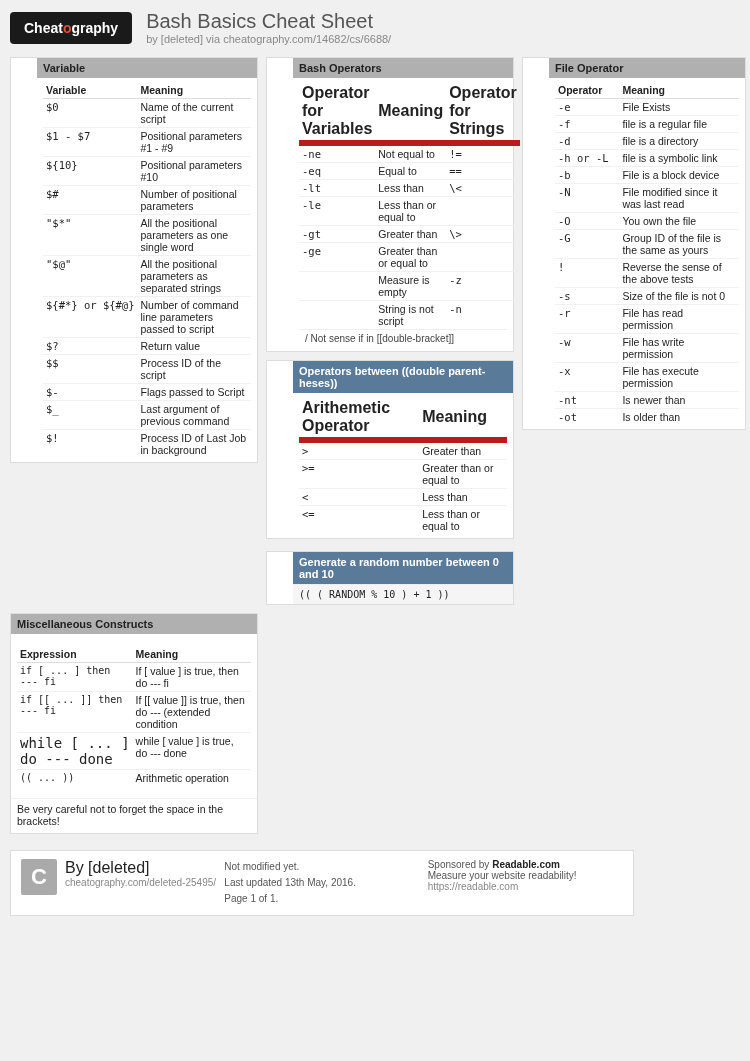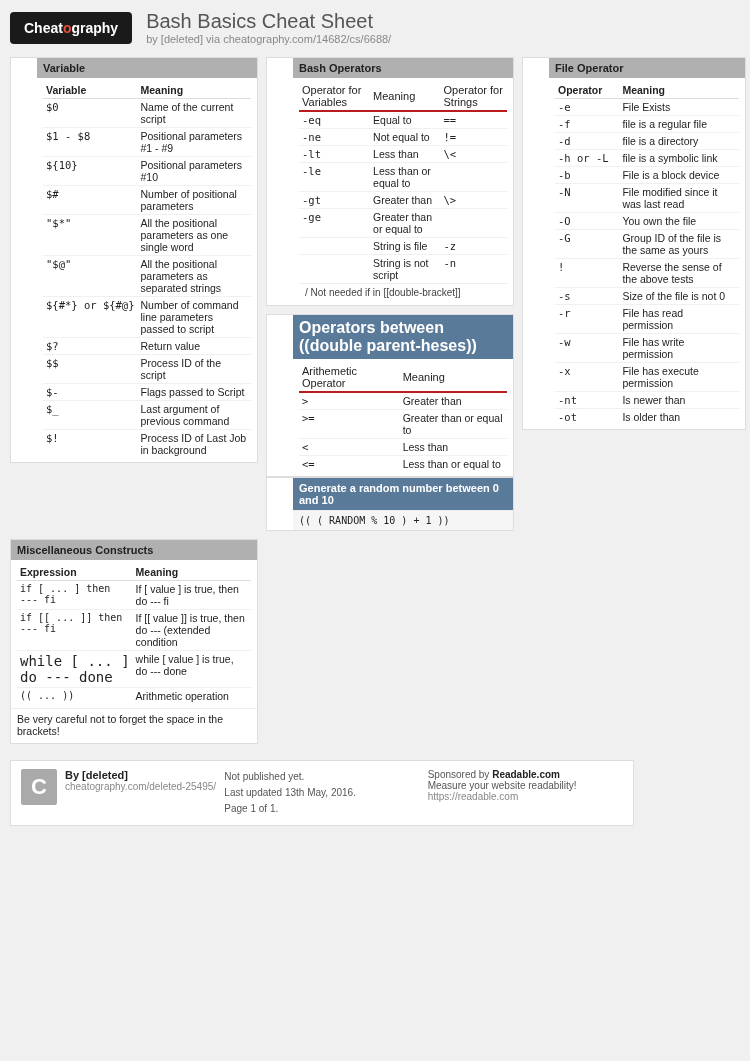--- a/index.html
+++ b/index.html
@@ -83,41 +83,41 @@
       border-bottom: 1px solid #f0f0f0;
     }
     table tr:last-child td { border-bottom: none; }
     
     .misc-section {
       background: white;
       border: 1px solid #ddd;
       margin-bottom: 8px;
     }
     .misc-body {
-      padding: 4px 6px;
+      padding: 12px 6px;
     }
     .misc-body table td:first-child {
       font-family: monospace;
       font-size: 10px;
       white-space: nowrap;
       width: 35%;
     }
     .misc-body table td:nth-child(2) {
       width: 65%;
     }
     .warn-text {
       font-size: 10.5px;
       padding: 4px 6px 6px 6px;
       border-top: 1px solid #eee;
     }
     .double-header {
       background: #5a7a9a;
       color: white;
       font-weight: bold;
-      font-size: 16px;
+      font-size: 11px;
       padding: 4px 6px;
     }
     .generate-header {
       background: #5a7a9a;
       color: white;
       font-weight: bold;
       font-size: 11px;
       padding: 4px 6px;
     }
     .note-text {
@@ -155,28 +155,28 @@
       font-weight: bold;
       width: 36px;
       height: 36px;
       display: flex;
       align-items: center;
       justify-content: center;
       flex-shrink: 0;
       border-radius: 2px;
     }
     .footer-info { font-size: 10px; color: #555; }
-    .footer-info .name { font-weight: bold; color: #222; font-size: 11px; }
+    .footer-info .name { font-weight: normal; color: #222; font-size: 16px; }
     .footer-info a { color: #888; text-decoration: none; }
     .footer-mid { font-size: 10px; color: #555; line-height: 1.6; }
     .footer-right { font-size: 10px; color: #555; }
     .footer-right .bold { font-weight: bold; color: #222; }
     .footer-right a { color: #888; text-decoration: none; }
     .op-table { width: 100%; border-collapse: collapse; }
-    .op-table th { font-weight: normal; padding: 2px 3px; font-size: 11px; border-bottom: 2px solid #b91c1c; }
+    .op-table th { font-weight: bold; padding: 2px 3px; font-size: 16px; border-bottom: 6px solid #b91c1c; }
     .op-table td { padding: 2px 3px; font-size: 10.5px; vertical-align: top; border-bottom: 1px solid #f0f0f0; }
     .col2-sections { display: flex; flex-direction: column; gap: 0; }
   </style>
 </head>
 <body>
 
 <div class="page">
 
   <div class="header">
     <div class="logo-box">
@@ -200,21 +200,21 @@
                 <th>Variable</th>
                 <th>Meaning</th>
               </tr>
             </thead>
             <tbody id="variable-rows">
                 <tr>
                   <td style="font-family:monospace;white-space:nowrap;width:38%">$0</td>
                   <td>Name of the current script</td>
                 </tr>
                 <tr>
-                  <td style="font-family:monospace;white-space:nowrap;width:38%">$1 - $8</td>
+                  <td style="font-family:monospace;white-space:nowrap;width:38%">$1 - $7</td>
                   <td>Positional parameters #1 - #9</td>
                 </tr>
                 <tr>
                   <td style="font-family:monospace;white-space:nowrap;width:38%">${10}</td>
                   <td>Positional parameters #10</td>
                 </tr>
                 <tr>
                   <td style="font-family:monospace;white-space:nowrap;width:38%">$#</td>
                   <td>Number of positional parameters</td>
                 </tr>
@@ -264,30 +264,30 @@
           <table class="op-table">
             <thead>
               <tr>
                 <th>Operator for Variables</th>
                 <th>Meaning</th>
                 <th>Operator for Strings</th>
               </tr>
             </thead>
             <tbody id="bash-op-rows">
                 <tr>
+                  <td style="font-family:monospace">-ne</td>
+                  <td>Not equal to</td>
+                  <td style="font-family:monospace">!=</td>
+                </tr>
+                <tr>
                   <td style="font-family:monospace">-eq</td>
                   <td>Equal to</td>
                   <td style="font-family:monospace">==</td>
                 </tr>
                 <tr>
-                  <td style="font-family:monospace">-ne</td>
-                  <td>Not equal to</td>
-                  <td style="font-family:monospace">!=</td>
-                </tr>
-                <tr>
                   <td style="font-family:monospace">-lt</td>
                   <td>Less than</td>
                   <td style="font-family:monospace">\&lt;</td>
                 </tr>
                 <tr>
                   <td style="font-family:monospace">-le</td>
                   <td>Less than or equal to</td>
                   <td style="font-family:monospace"></td>
                 </tr>
                 <tr>
@@ -295,31 +295,31 @@
                   <td>Greater than</td>
                   <td style="font-family:monospace">\&gt;</td>
                 </tr>
                 <tr>
                   <td style="font-family:monospace">-ge</td>
                   <td>Greater than or equal to</td>
                   <td style="font-family:monospace"></td>
                 </tr>
                 <tr>
                   <td style="font-family:monospace"></td>
-                  <td>String is file</td>
+                  <td>Measure is empty</td>
                   <td style="font-family:monospace">-z</td>
                 </tr>
                 <tr>
                   <td style="font-family:monospace"></td>
                   <td>String is not script</td>
                   <td style="font-family:monospace">-n</td>
                 </tr>
               </tbody>
           </table>
-          <div class="note-text">/ Not needed if in [[double-bracket]]</div>
+          <div class="note-text">/ Not sense if in [[double-bracket]]</div>
         </div>
       </div>
 
       <div class="section" style="margin-top:8px;">
         <div class="double-header">Operators between ((double parent-heses))</div>
         <div class="section-body">
           <table class="op-table">
             <thead>
               <tr>
                 <th>Arithemetic Operator</th>
@@ -341,21 +341,21 @@
                 </tr>
                 <tr>
                   <td style="font-family:monospace">&lt;=</td>
                   <td>Less than or equal to</td>
                 </tr>
               </tbody>
           </table>
         </div>
       </div>
 
-      <div class="section" style="margin-top:0;">
+      <div class="section" style="margin-top:12px;">
         <div class="generate-header">Generate a random number between 0 and 10</div>
         <div class="code-block">(( ( RANDOM % 10 ) + 1 ))</div>
       </div>
     </div>
 
     <div>
       <div class="section">
         <div class="section-header">File Operator</div>
         <div class="section-body">
           <table>
@@ -472,21 +472,21 @@
 
   <div class="footer">
     <div class="footer-logo">
       <div class="footer-c">C</div>
       <div class="footer-info">
         <div class="name">By [deleted]</div>
         <a href="#">cheatography.com/deleted-25495/</a>
       </div>
     </div>
     <div class="footer-mid">
-      <div>Not published yet.</div>
+      <div>Not modified yet.</div>
       <div>Last updated 13th May, 2016.</div>
       <div>Page 1 of 1.</div>
     </div>
     <div class="footer-right">
       <div>Sponsored by <span class="bold">Readable.com</span></div>
       <div>Measure your website readability!</div>
       <a href="#">https://readable.com</a>
     </div>
   </div>
 

